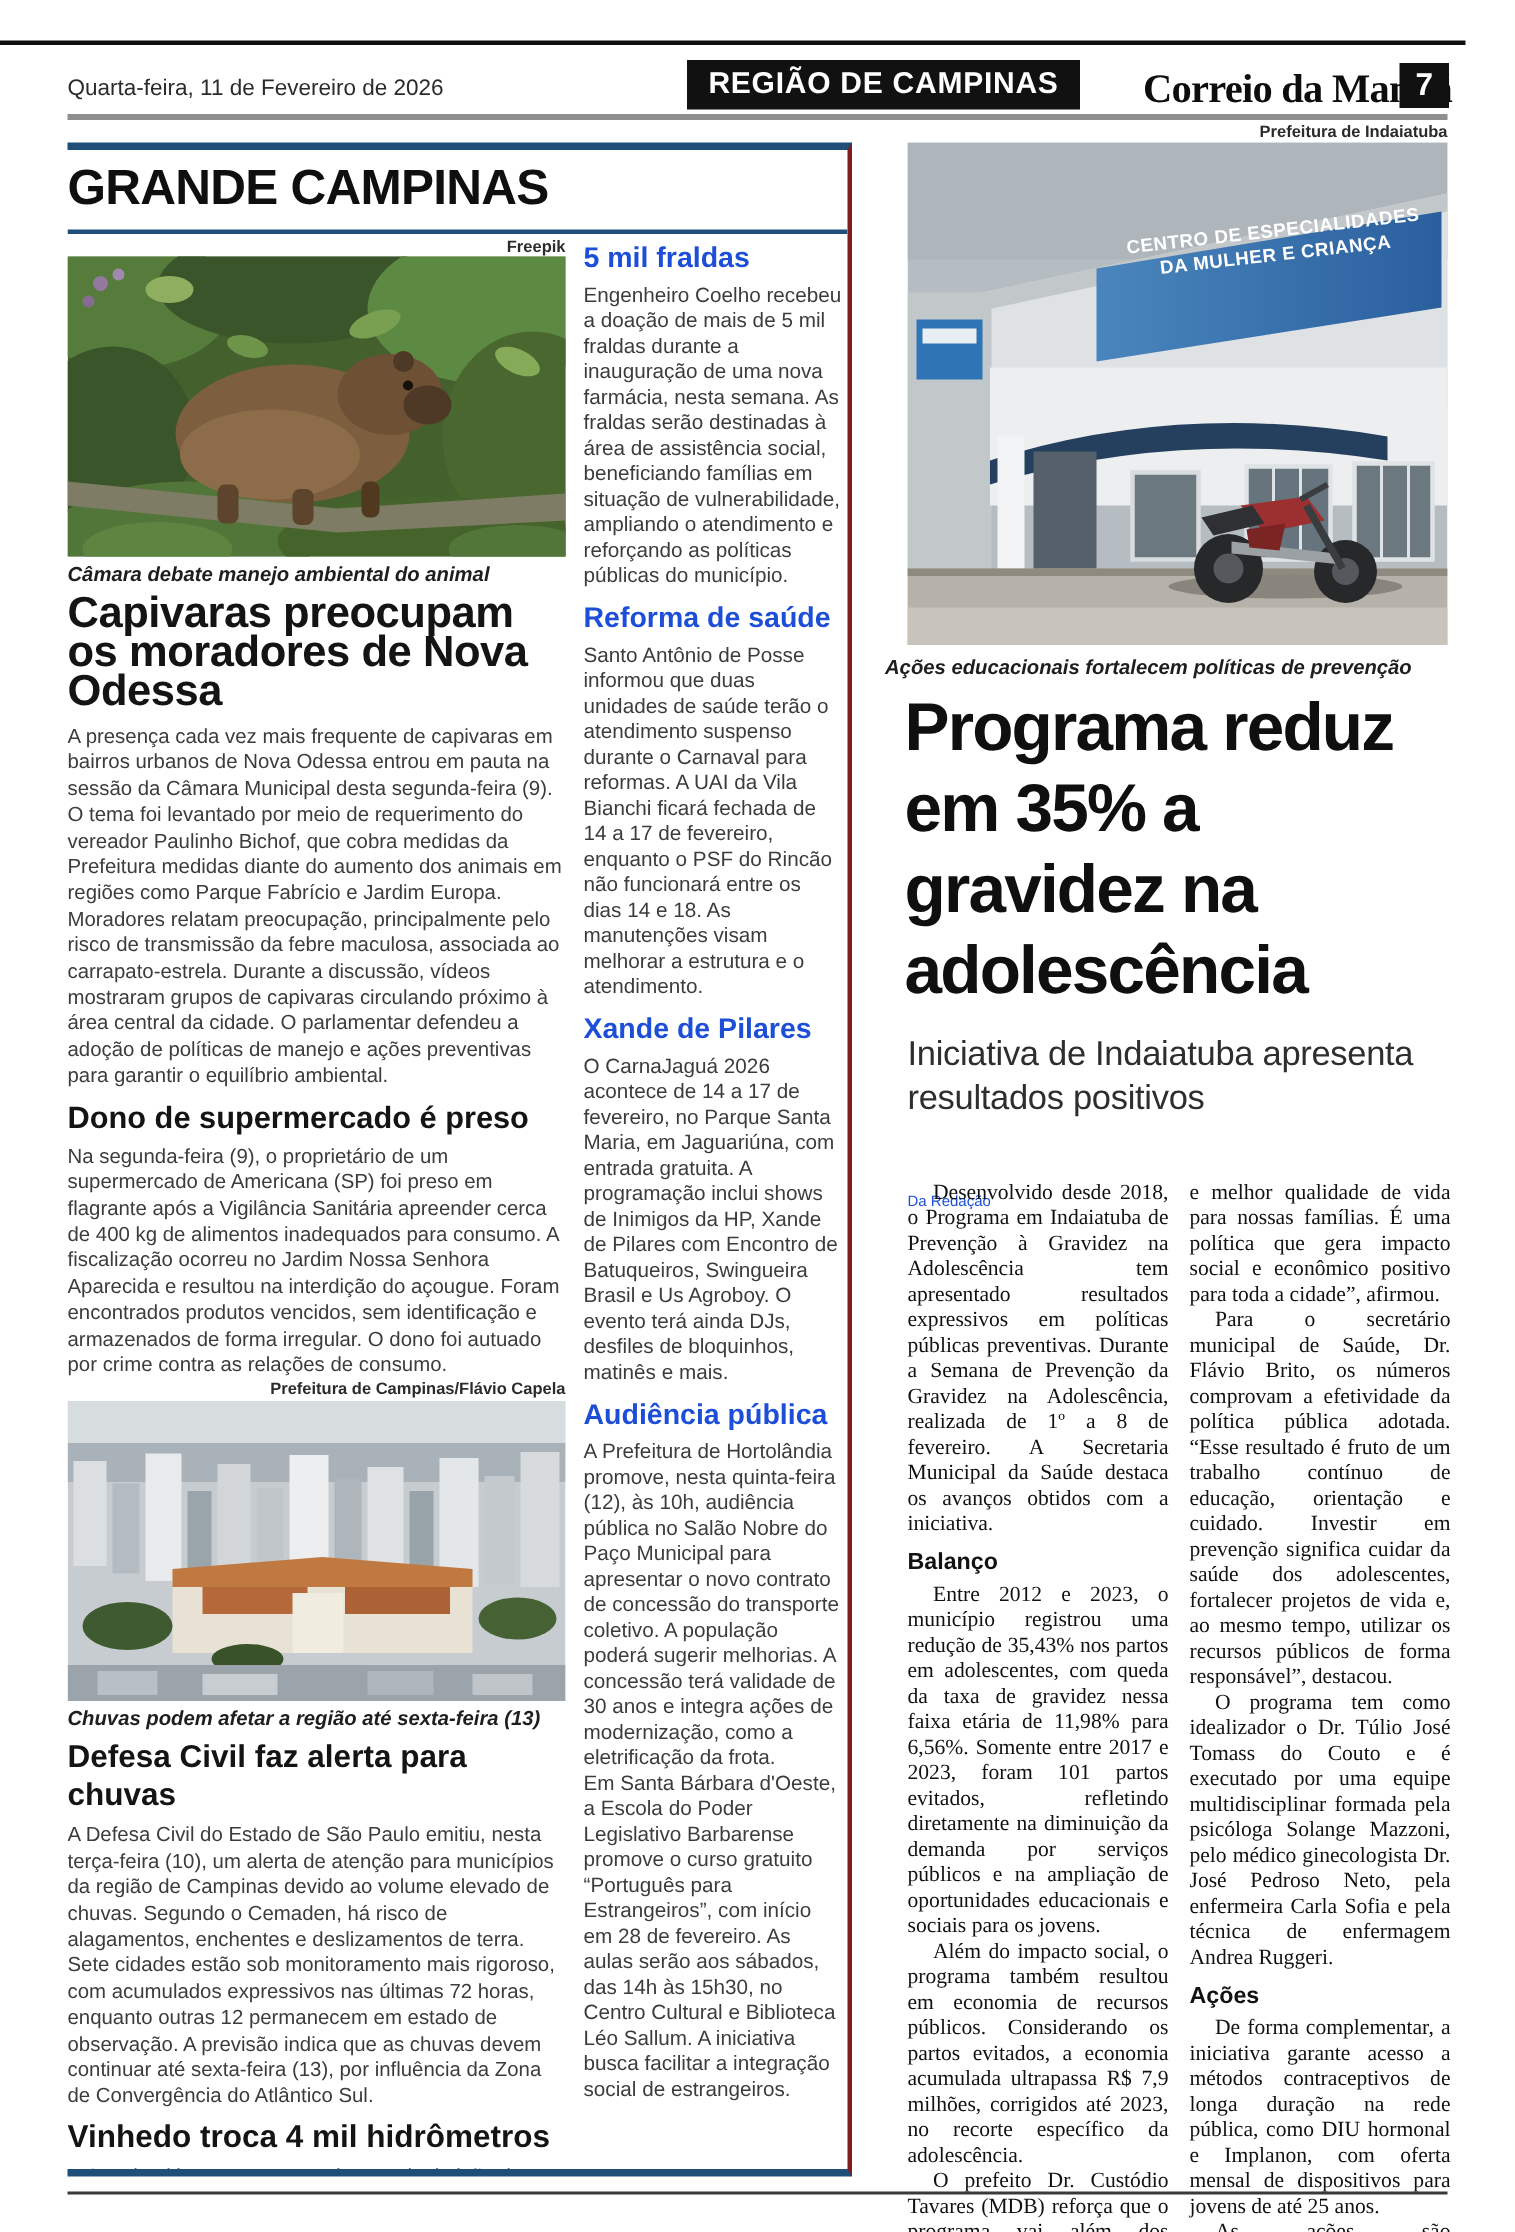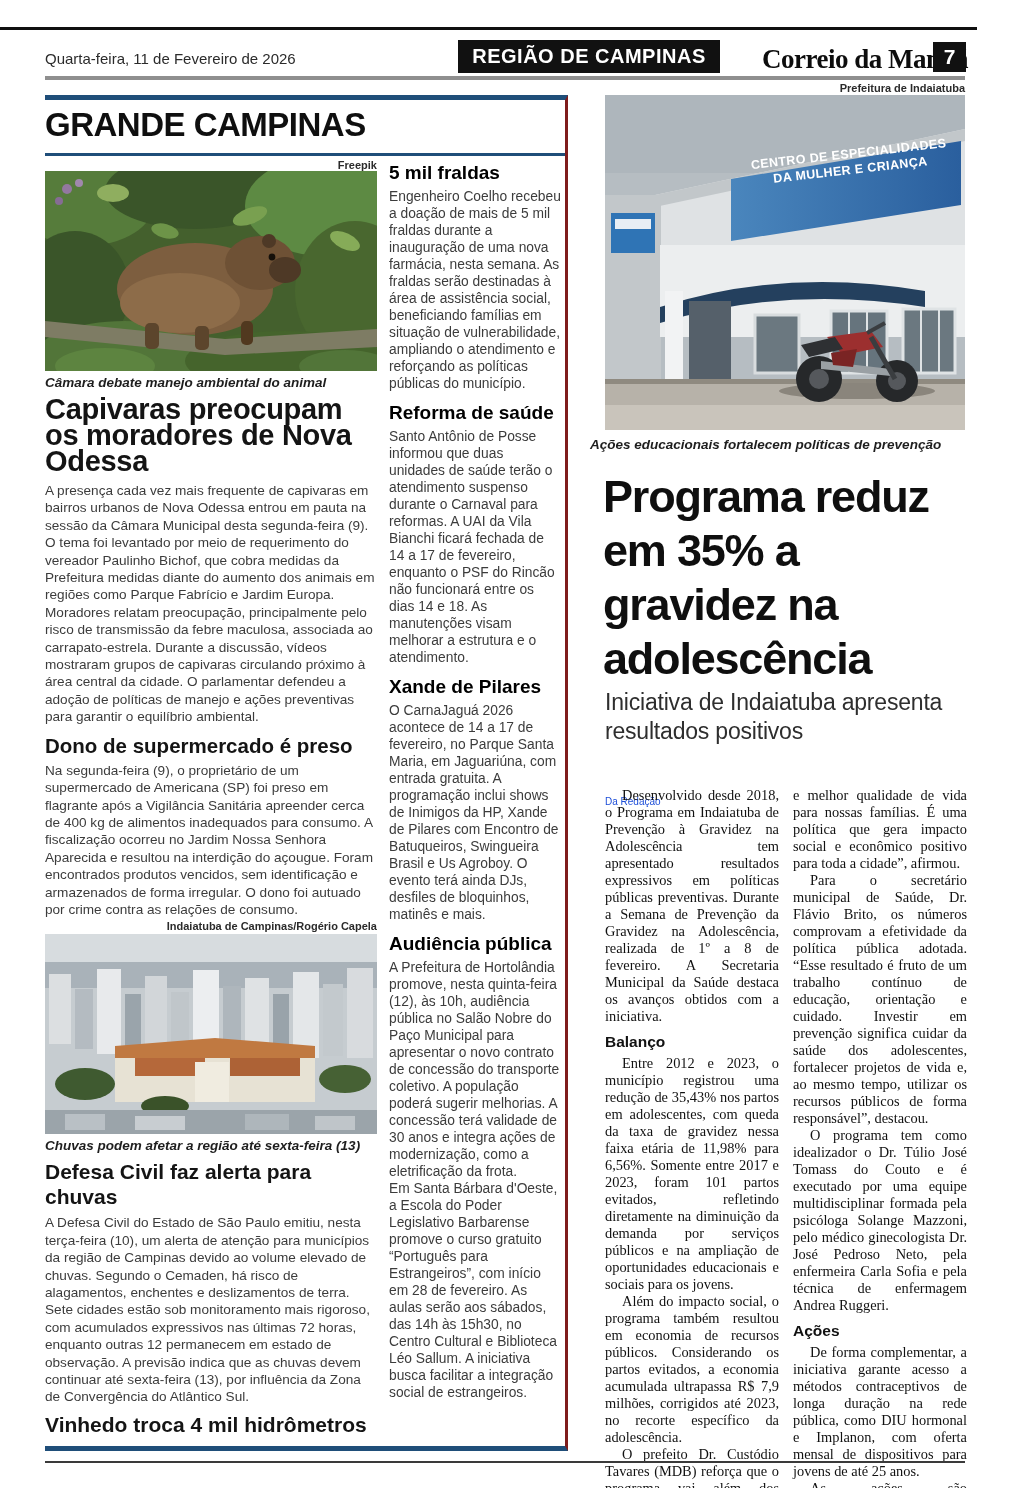--- a/index.html
+++ b/index.html
@@ -28,30 +28,30 @@
   .gc-left{width:332px;}
   .gc-mid{width:174px;margin-left:12px;}
   .photo{display:block;width:332px;height:200px;}
   .caption{font-size:13.5px;font-style:italic;font-weight:600;color:#1e1e1e;margin:3px 0 5px 0;line-height:17px;}
   .h-art1{font-size:29px;font-weight:700;color:#141414;line-height:26px;letter-spacing:-.3px;margin:5px 0 8px 0;}
   .h-art2{font-size:20.5px;font-weight:700;color:#141414;line-height:24px;margin:0 0 4px 0;}
   .h-art3{font-size:21px;font-weight:700;color:#141414;line-height:25px;margin:3px 0 5px 0;}
   .body-sans{font-size:13.6px;line-height:17.4px;color:#3c3c3c;margin:0 0 8px 0;}
   .gc-credit2{margin:1px 0 2px 0;font-size:11px;}
   
-  .brief-title{font-size:19px;font-weight:700;color:#000000;line-height:22px;margin:10px 0 4px 0;}
+  .brief-title{font-size:19px;font-weight:700;color:#1d4ed8;line-height:22px;margin:10px 0 4px 0;}
   .brief:first-child .brief-title{margin-top:3px;}
   .brief-body{font-size:13.8px;line-height:17px;color:#3c3c3c;margin:0;}
   
   .main-photo{position:absolute;left:605px;top:95px;width:360px;height:335px;}
   .banner-text{position:absolute;left:742px;top:146px;width:215px;transform:rotate(-6.5deg);
         color:#fff;font-weight:700;font-size:12.5px;line-height:16px;text-align:center;letter-spacing:.4px;}
   .main-caption{position:absolute;left:590px;top:437px;width:360px;font-size:13.5px;font-style:italic;
         font-weight:600;color:#1e1e1e;}
-  .main-headline{position:absolute;left:603px;top:470px;width:375px;font-size:45px;font-weight:700;
+  .main-headline{position:absolute;left:603px;top:458px;width:375px;font-size:45px;font-weight:700;
         color:#0f0f0f;line-height:54px;letter-spacing:-1.2px;}
   .main-deck{position:absolute;left:605px;top:688px;width:370px;font-size:23px;color:#2e2e2e;line-height:29px;letter-spacing:-.2px;}
   .byline{position:absolute;left:605px;top:796px;font-size:10px;color:#1d4ed8;}
   .main-cols{position:absolute;left:605px;top:787px;width:362px;display:flex;gap:14px;}
   .mcol{width:174px;font-family:"Liberation Serif","DejaVu Serif",serif;font-size:14.4px;
         line-height:17px;color:#111;text-align:justify;}
   .mcol p{margin:0;text-indent:17px;}
   .mcol p.noindent{text-indent:0;}
   .mcol .subhead{font-family:"Liberation Sans","DejaVu Sans",sans-serif;font-weight:700;
         font-size:15.5px;margin:7px 0 3px 0;text-indent:0;line-height:20px;}
@@ -107,21 +107,21 @@
           <ellipse cx="60" cy="195" rx="50" ry="18" fill="#5d8440"></ellipse>
           <ellipse cx="300" cy="195" rx="46" ry="16" fill="#527539"></ellipse>
         </svg>
 
         <div class="caption">Câmara debate manejo ambiental do animal</div>
         <div class="h-art1">Capivaras preocupam os moradores de Nova Odessa</div>
         <div class="body-sans">A presença cada vez mais frequente de capivaras em bairros urbanos de Nova Odessa entrou em pauta na sessão da Câmara Municipal desta segunda-feira (9). O tema foi levantado por meio de requerimento do vereador Paulinho Bichof, que cobra medidas da Prefeitura medidas diante do aumento dos animais em regiões como Parque Fabrício e Jardim Europa. Moradores relatam preocupação, principalmente pelo risco de transmissão da febre maculosa, associada ao carrapato-estrela. Durante a discussão, vídeos mostraram grupos de capivaras circulando próximo à área central da cidade. O parlamentar defendeu a adoção de políticas de manejo e ações preventivas para garantir o equilíbrio ambiental.</div>
 
         <div class="h-art2">Dono de supermercado é preso</div>
         <div class="body-sans" style="margin-bottom:2px;">Na segunda-feira (9), o proprietário de um supermercado de Americana (SP) foi preso em flagrante após a Vigilância Sanitária apreender cerca de 400 kg de alimentos inadequados para consumo. A fiscalização ocorreu no Jardim Nossa Senhora Aparecida e resultou na interdição do açougue. Foram encontrados produtos vencidos, sem identificação e armazenados de forma irregular. O dono foi autuado por crime contra as relações de consumo.</div>
-        <div class="credit gc-credit2">Indaiatuba de Campinas/Rogério Capela</div>
+        <div class="credit gc-credit2">Prefeitura de Campinas/Flávio Capela</div>
 
         <svg class="photo" viewBox="0 0 332 200" preserveAspectRatio="none">
           <rect width="332" height="200" fill="#c6ccd0"></rect>
           <rect y="0" width="332" height="34" fill="#d7dcdf"></rect>
           <rect y="28" width="332" height="26" fill="#a9b2b9"></rect>
           <rect x="4" y="40" width="22" height="70" fill="#dcdfe1"></rect>
           <rect x="30" y="55" width="18" height="60" fill="#b4bbc1"></rect>
           <rect x="52" y="35" width="24" height="85" fill="#e8eaec"></rect>
           <rect x="80" y="60" width="16" height="58" fill="#9aa4ab"></rect>
           <rect x="100" y="42" width="22" height="80" fill="#d2d6d9"></rect>

